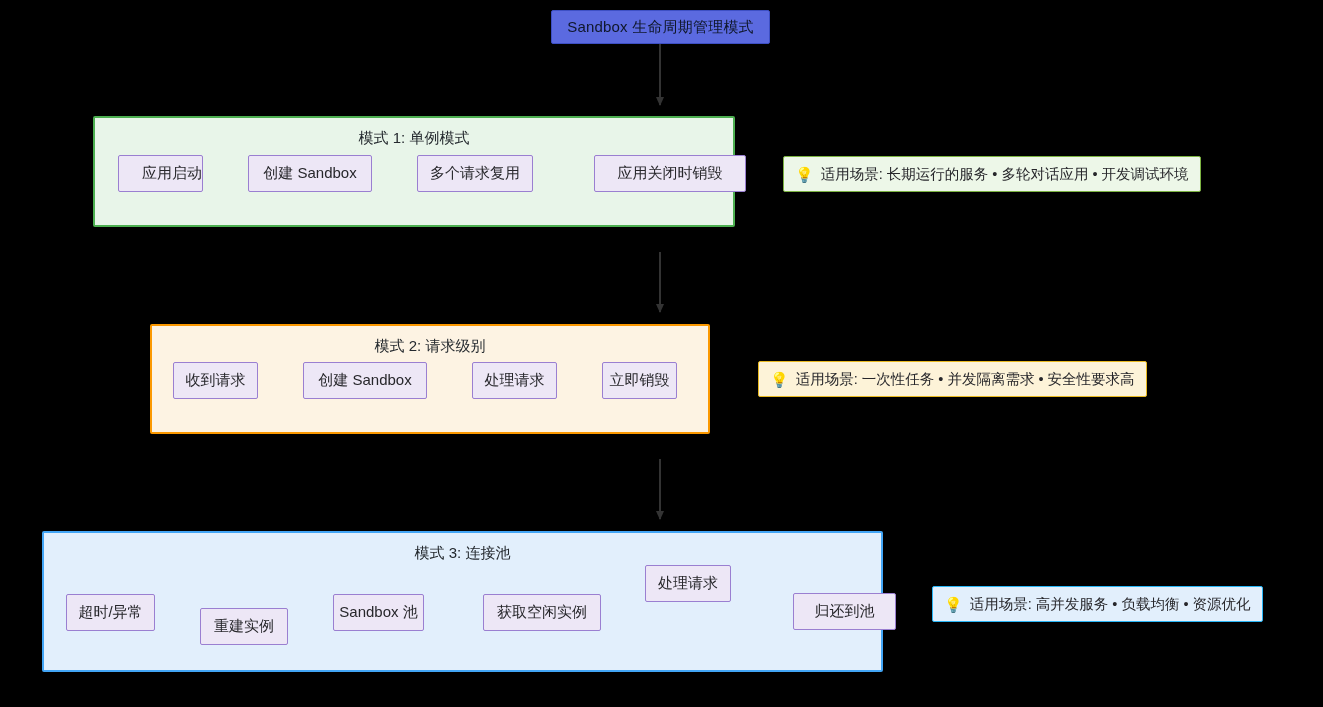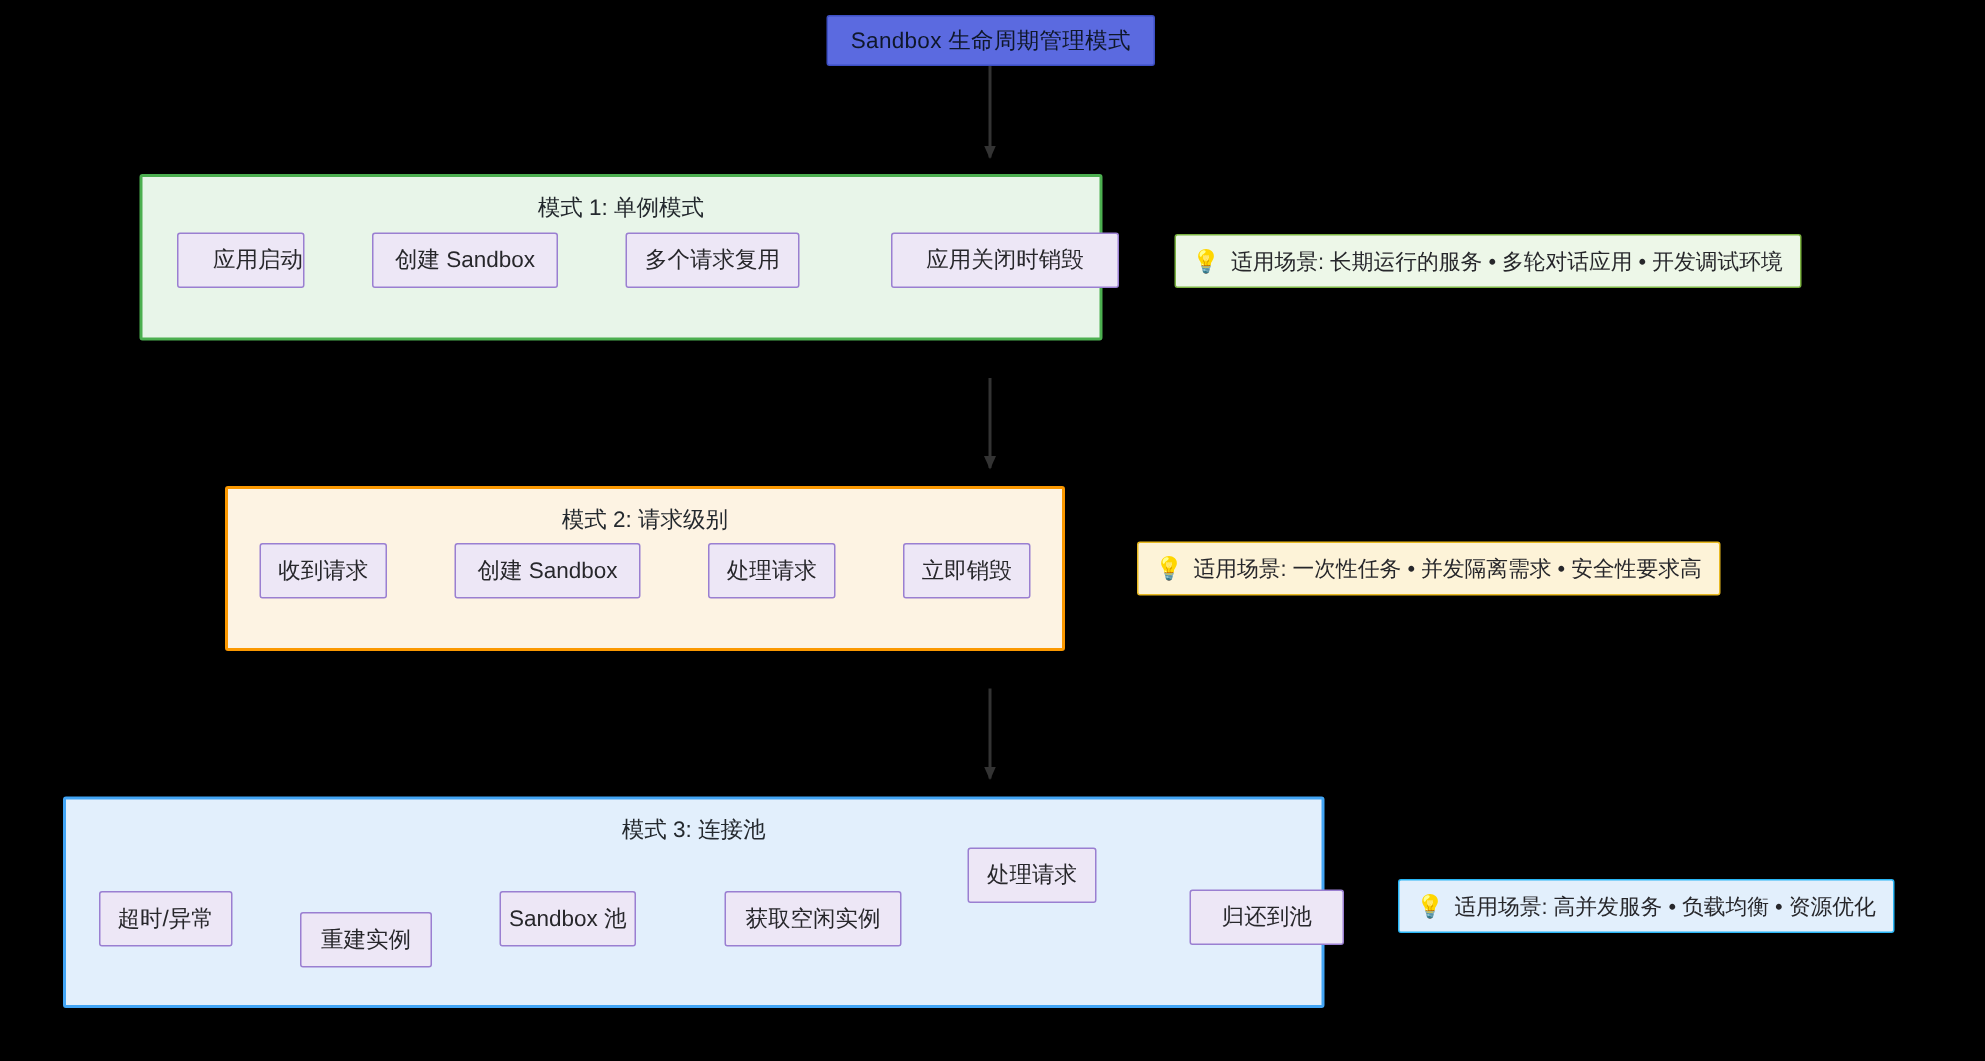--- a/index.html
+++ b/index.html
@@ -210,21 +210,21 @@
   </div>
   <div class="node" style="left:173px; top:362px; width:85px;">
     <span>收到请求</span>
   </div>
   <div class="node" style="left:303px; top:362px; width:124px;">
     <span>创建 Sandbox</span>
   </div>
   <div class="node" style="left:472px; top:362px; width:85px;">
     <span>处理请求</span>
   </div>
-  <div class="node" style="left:602px; top:362px; width:85px;">
+  <div class="node" style="left:602px; top:362px; width:75px;">
     <span>立即销毁</span>
   </div>
 
   <div class="group group-3">
     <div class="group-title">模式 3: 连接池</div>
   </div>
   <div class="node" style="left:66px; top:594px; width:89px;">
     <span>超时/异常</span>
   </div>
   <div class="node" style="left:200px; top:608px; width:88px;">

